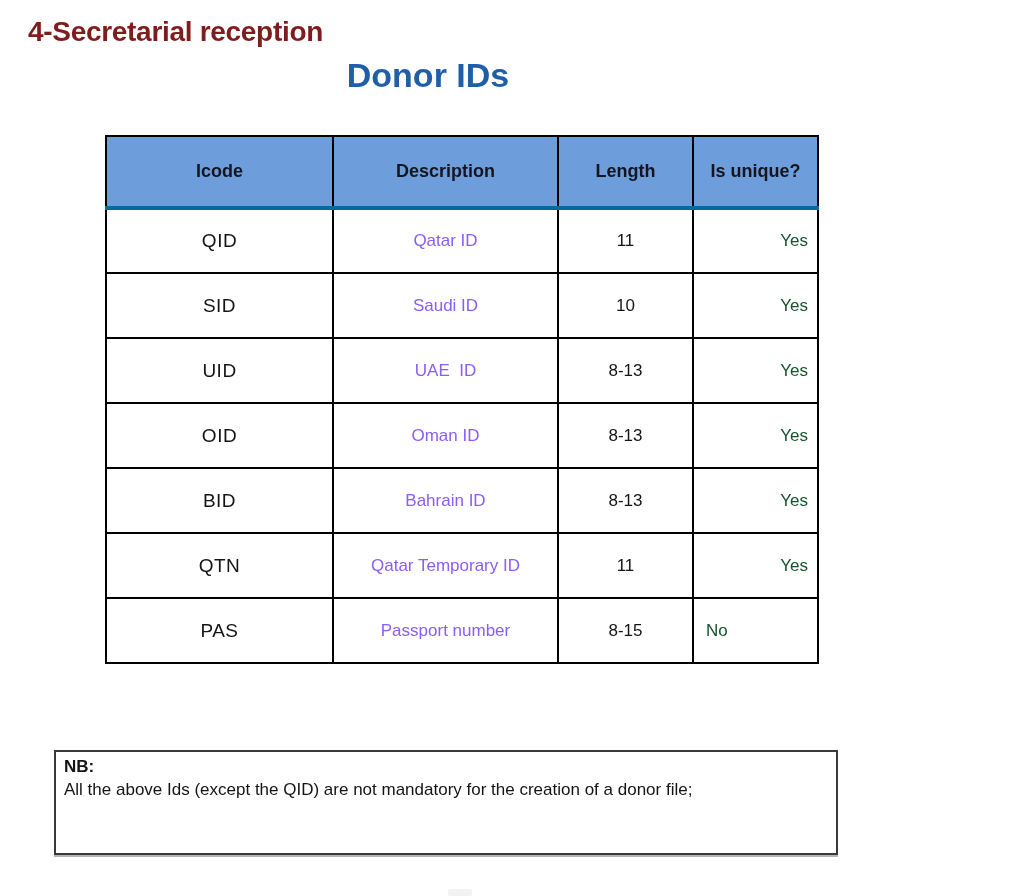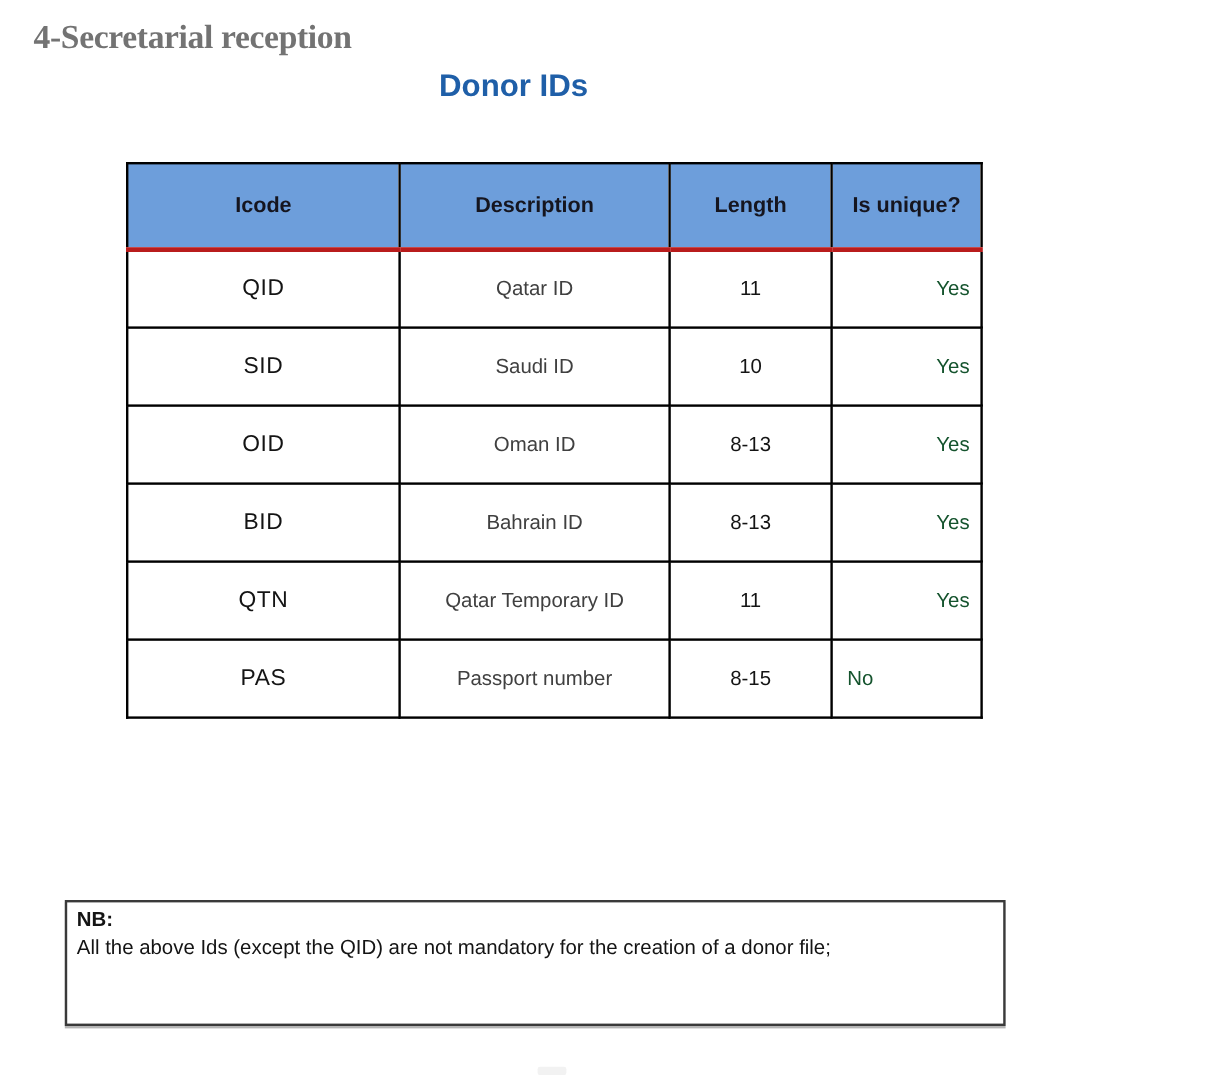--- a/index.html
+++ b/index.html
@@ -4,52 +4,51 @@
 <style>
   html,body{margin:0;padding:0;}
   body{
     width:1024px;height:896px;position:relative;overflow:hidden;
     background:#ffffff;
     font-family:"Liberation Sans",sans-serif;
     color:#1a1a1a;
   }
   .page-heading{
     position:absolute;left:28px;top:16px;
-    font-size:28px;font-weight:700;color:#737373;
+    font-size:28px;font-weight:700;color:#7f1d1d;
     letter-spacing:-0.3px;
-    font-family:Liberation Serif, serif;
   }
   .doc-title{
     position:absolute;top:56px;left:0;width:816px;
     text-align:center;padding-left:40px;box-sizing:border-box;
-    font-size:26px;font-weight:700;color:#1F5FA8;
+    font-size:34px;font-weight:700;color:#1F5FA8;
   }
   table.donor-table{
     position:absolute;left:105px;top:135px;
     border-collapse:collapse;table-layout:fixed;
     width:712px;
   }
   .donor-table col.c-icode{width:227px;}
   .donor-table col.c-desc{width:225px;}
   .donor-table col.c-len{width:135px;}
   .donor-table col.c-uni{width:125px;}
   .donor-table th,.donor-table td{
     border:2px solid #000;
     text-align:center;vertical-align:middle;
     padding:0;overflow:hidden;
   }
   .donor-table thead tr{height:72px;}
   .donor-table tbody tr{height:65px;}
   .donor-table th{
     background:#6D9EDB;
     font-size:18px;font-weight:700;color:#15151f;
-    border-bottom:4px solid #b91c1c;
+    border-bottom:4px solid #0369a1;
   }
   td.icode-cell{font-size:19px;letter-spacing:0.5px;color:#141414;}
-  td.description-cell{font-size:17px;white-space:pre-wrap;color:#404040;}
+  td.description-cell{font-size:17px;white-space:pre-wrap;color:#8b5cf6;}
   td.length-cell{font-size:17px;color:#141414;}
   td.unique-cell{font-size:17px;color:#14532d;}
   td.unique-cell.u-right{text-align:right;padding-right:9px;}
   td.unique-cell.u-left{text-align:left;padding-left:12px;}
   .note-box{
     position:absolute;left:54px;top:750px;width:784px;height:105px;
     box-sizing:border-box;border:2px solid #3a3a3a;background:#fff;
     box-shadow:0 2px 0 #b5b5b5;
     padding:3px 24px 0 8px;
     font-size:17px;line-height:23px;color:#141414;
@@ -89,20 +88,26 @@
       <td class="length-cell">11</td>
       <td class="unique-cell u-right">Yes</td>
     </tr>
     <tr>
       <td class="icode-cell">SID</td>
       <td class="description-cell">Saudi ID</td>
       <td class="length-cell">10</td>
       <td class="unique-cell u-right">Yes</td>
     </tr>
     <tr>
+      <td class="icode-cell">UID</td>
+      <td class="description-cell">UAE  ID</td>
+      <td class="length-cell">8-13</td>
+      <td class="unique-cell u-right">Yes</td>
+    </tr>
+    <tr>
       <td class="icode-cell">OID</td>
       <td class="description-cell">Oman ID</td>
       <td class="length-cell">8-13</td>
       <td class="unique-cell u-right">Yes</td>
     </tr>
     <tr>
       <td class="icode-cell">BID</td>
       <td class="description-cell">Bahrain ID</td>
       <td class="length-cell">8-13</td>
       <td class="unique-cell u-right">Yes</td>

